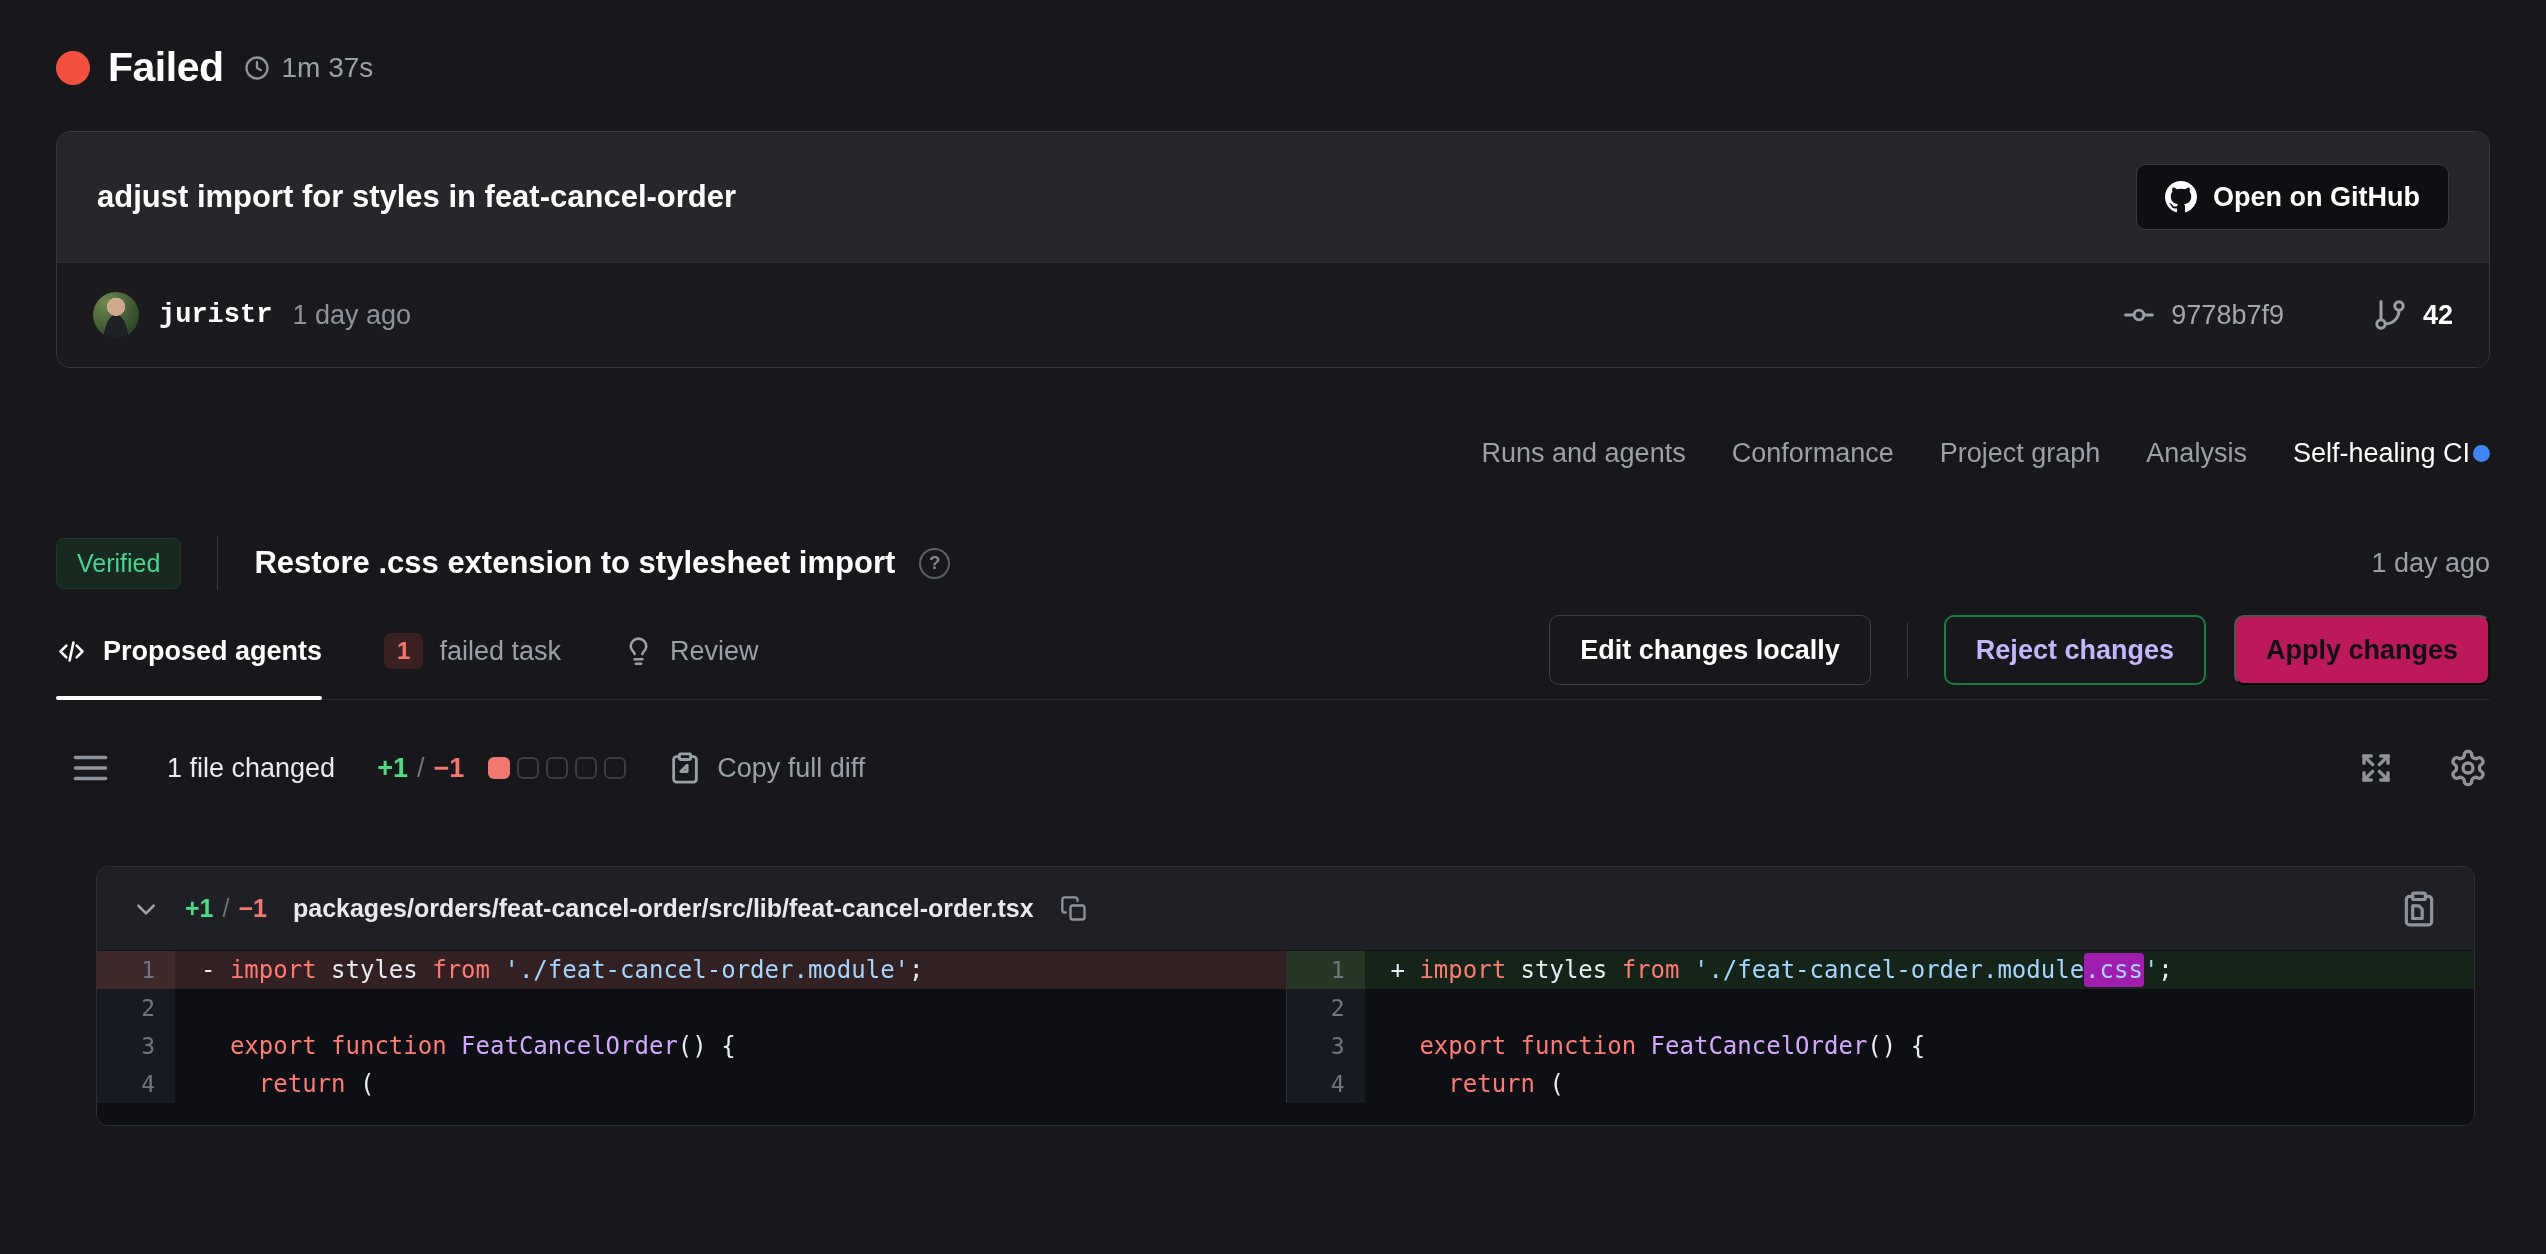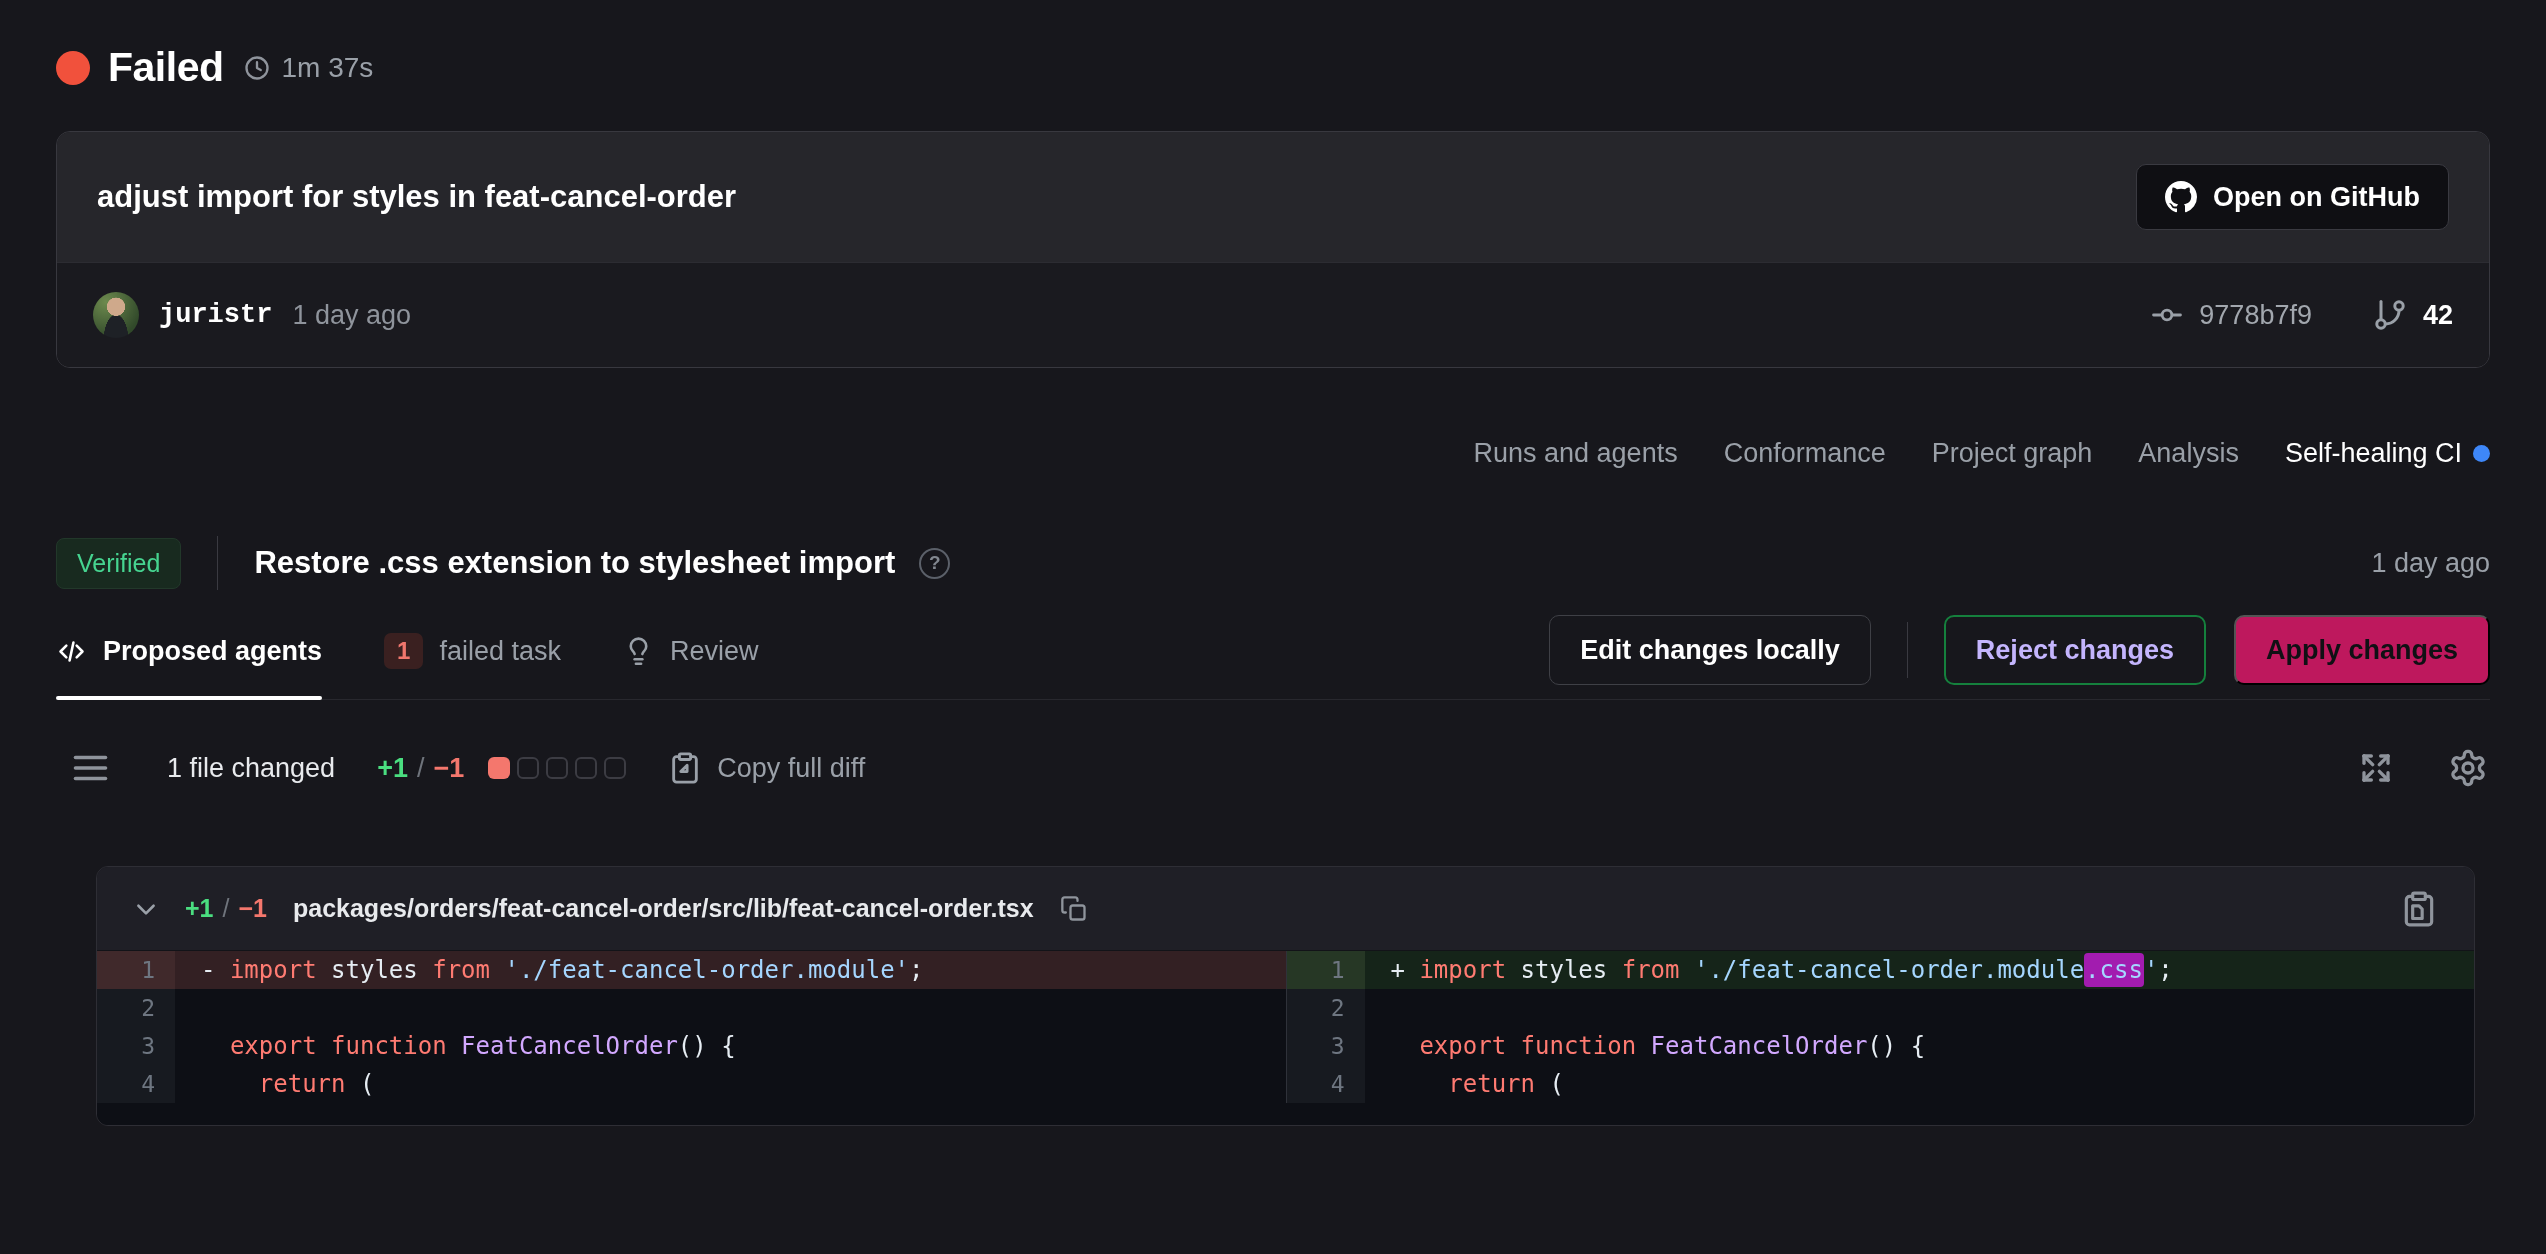--- a/index.html
+++ b/index.html
@@ -26,29 +26,29 @@
   .card-bottom { background:#1a1a1f; border-top:1px solid #2c2c32; height:105px; display:flex; align-items:center; justify-content:space-between; padding:0 36px; }
   .author { display:flex; align-items:center; gap:20px; }
   .avatar { width:46px; height:46px; border-radius:50%;
     background:
       radial-gradient(circle at 50% 32%, #cfa98b 0 23%, rgba(0,0,0,0) 24%),
       radial-gradient(ellipse at 50% 108%, #1e2126 0 38%, rgba(0,0,0,0) 39%),
       radial-gradient(circle at 28% 22%, #6d8a4e, #31492a 75%);
   }
   .author-name { font-size:27px; font-weight:700; color:#fff;font-family:Liberation Mono, monospace; }
   .author-time { font-size:27px; color:#8f949c; }
-  .commit-meta { display:flex; align-items:center; gap:60px; }
+  .commit-meta { display:flex; align-items:center; gap:88px; }
   .meta-item { display:flex; align-items:center; gap:15px; font-size:27px; }
   .sha { color:#a2a7ae; }
   .branch-count { color:#fff; font-weight:600; }
 
   
   .nav-row { margin-top:70px; display:flex; justify-content:flex-end; align-items:center; gap:46px; font-size:27px; color:#9aa0a8; }
   .nav-item { cursor:pointer; }
-  .nav-item.active { color:#fff; display:flex; align-items:center; gap:11px; }
+  .nav-item.active { color:#fff; display:flex; align-items:center; gap:3px; }
   .nav-dot { width:17px; height:17px; border-radius:50%; background:#3e87f8; }
 
   
   .fix-row { margin-top:62px; display:flex; align-items:center; height:64px; }
   .verified-badge { background:#182a1f; border:1px solid #22382a; color:#46d490; font-size:25px; padding:10px 20px; border-radius:8px; }
   .v-divider { width:1px; height:54px; background:#3a3a41; margin:0 36px; }
   .fix-title { font-size:31px; font-weight:700; color:#fff; }
   .help-circle { margin-left:24px; width:31px; height:31px; border:2px solid #5b6069; border-radius:50%; color:#82878f; font-size:19px; font-weight:700; display:flex; align-items:center; justify-content:center; cursor:pointer; }
   .fix-time { margin-left:auto; font-size:27px; color:#9aa0a8; }
 

